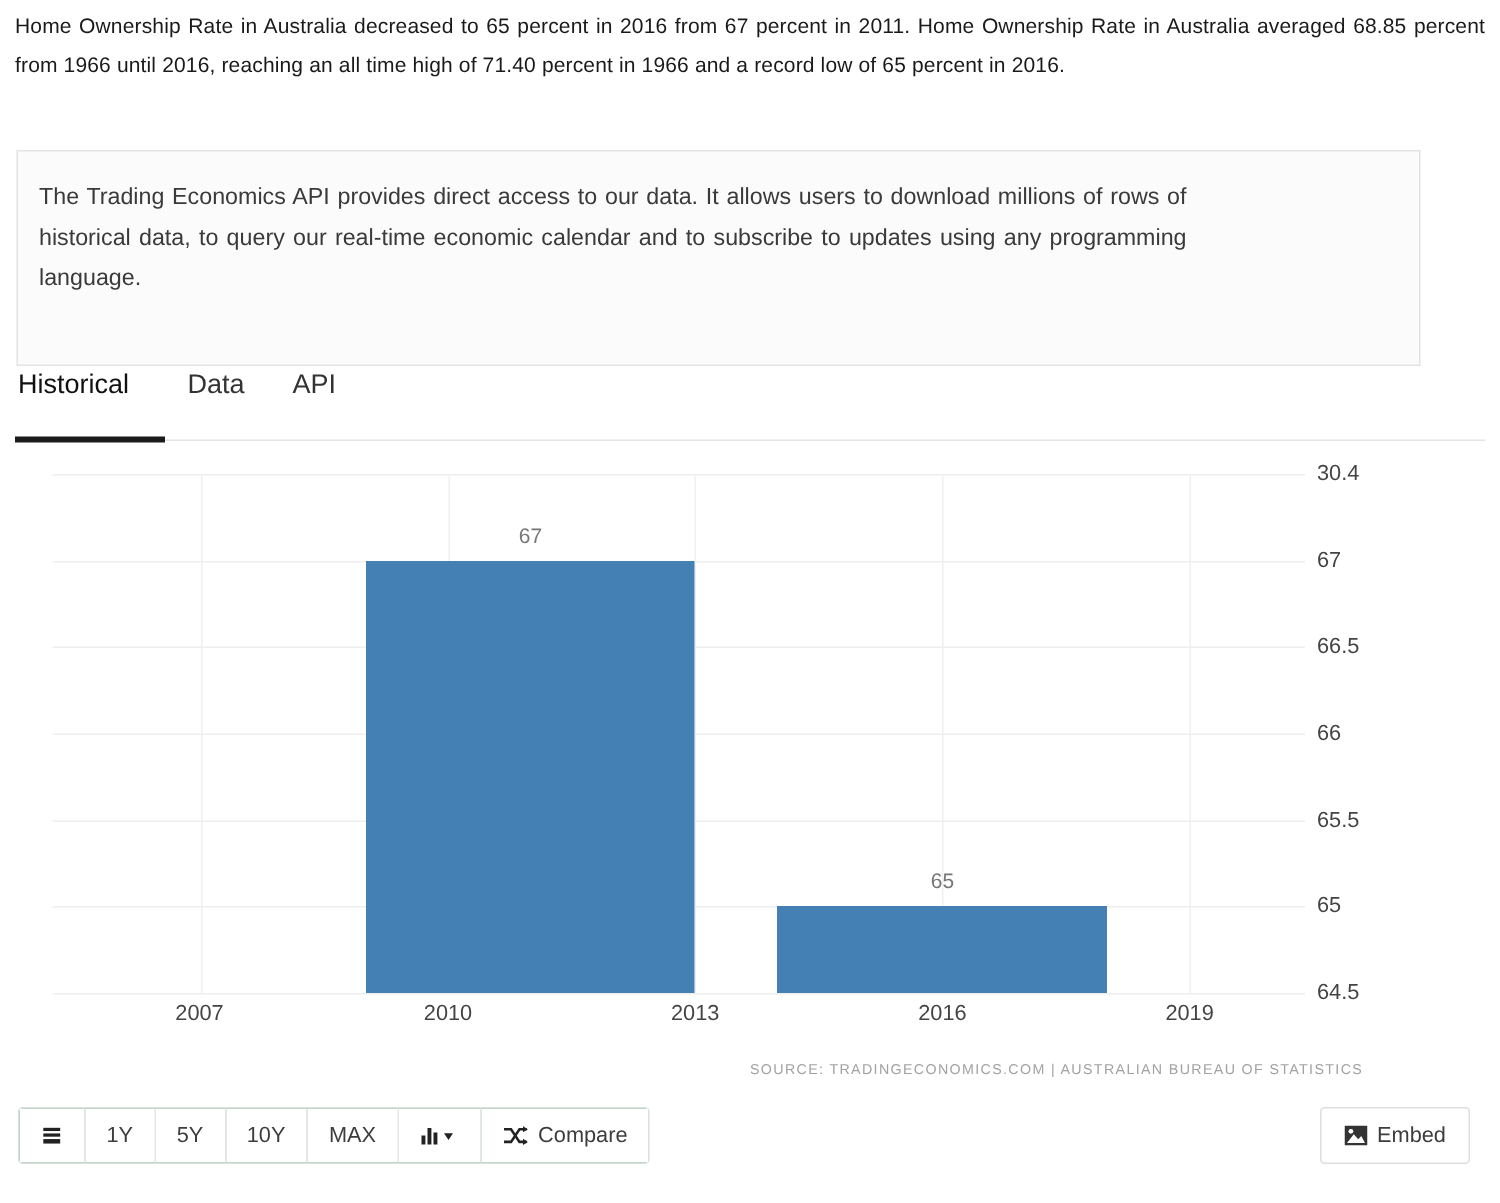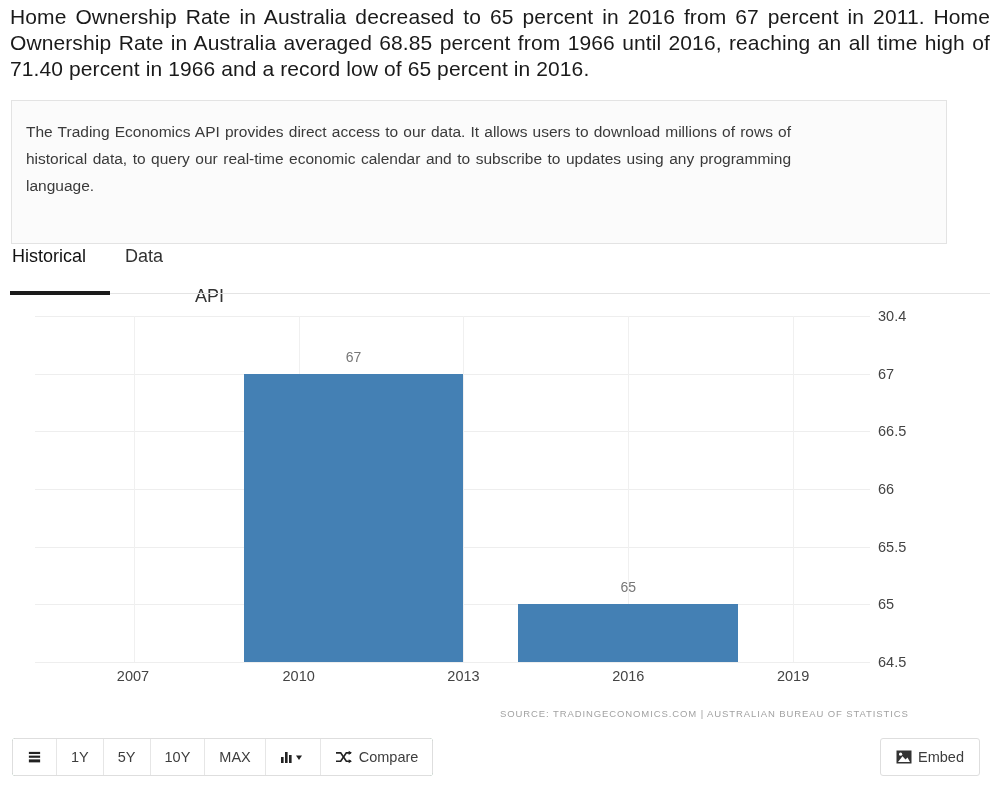--- a/index.html
+++ b/index.html
@@ -15,21 +15,21 @@
     overflow: hidden;
     position: relative;
   }
 
   
   .intro {
     position: absolute;
     left: 10px;
     top: 4px;
     width: 980px;
-    font-size: 21px;
+    font-size: 14px;
     line-height: 26px;
     text-align: justify;
     color: #1a1a1a;
     letter-spacing: 0.1px;
   }
 
   
   .promo {
     position: absolute;
     left: 11px;
@@ -227,21 +227,21 @@
 
 <div class="intro">Home Ownership Rate in Australia decreased to 65 percent in 2016 from 67 percent in 2011. Home Ownership Rate in Australia averaged 68.85 percent from 1966 until 2016, reaching an all time high of 71.40 percent in 1966 and a record low of 65 percent in 2016.</div>
 
 <div class="promo">
   <div class="promo-text">The Trading Economics API provides direct access to our data. It allows users to download millions of rows of historical data, to query our real-time economic calendar and to subscribe to updates using any programming language.</div>
 </div>
 
 <div class="tabs">
   <div class="tab active" style="left:12px;">Historical</div>
   <div class="tab" style="left:125px;">Data</div>
-  <div class="tab" style="left:195px;margin-top:40px;">API</div>
+  <div class="tab" style="left:195px;">API</div>
 </div>
 <div class="tab-underline"></div>
 <div class="tabs-rule"></div>
 
 <div class="chart-wrap">
   <div class="plot" id="plot">
       <div class="gridline-h" style="top: 0px;"></div>
       <div class="gridline-h" style="top: 57.6667px;"></div>
       <div class="gridline-h" style="top: 115.333px;"></div>
       <div class="gridline-h" style="top: 173px;"></div>

